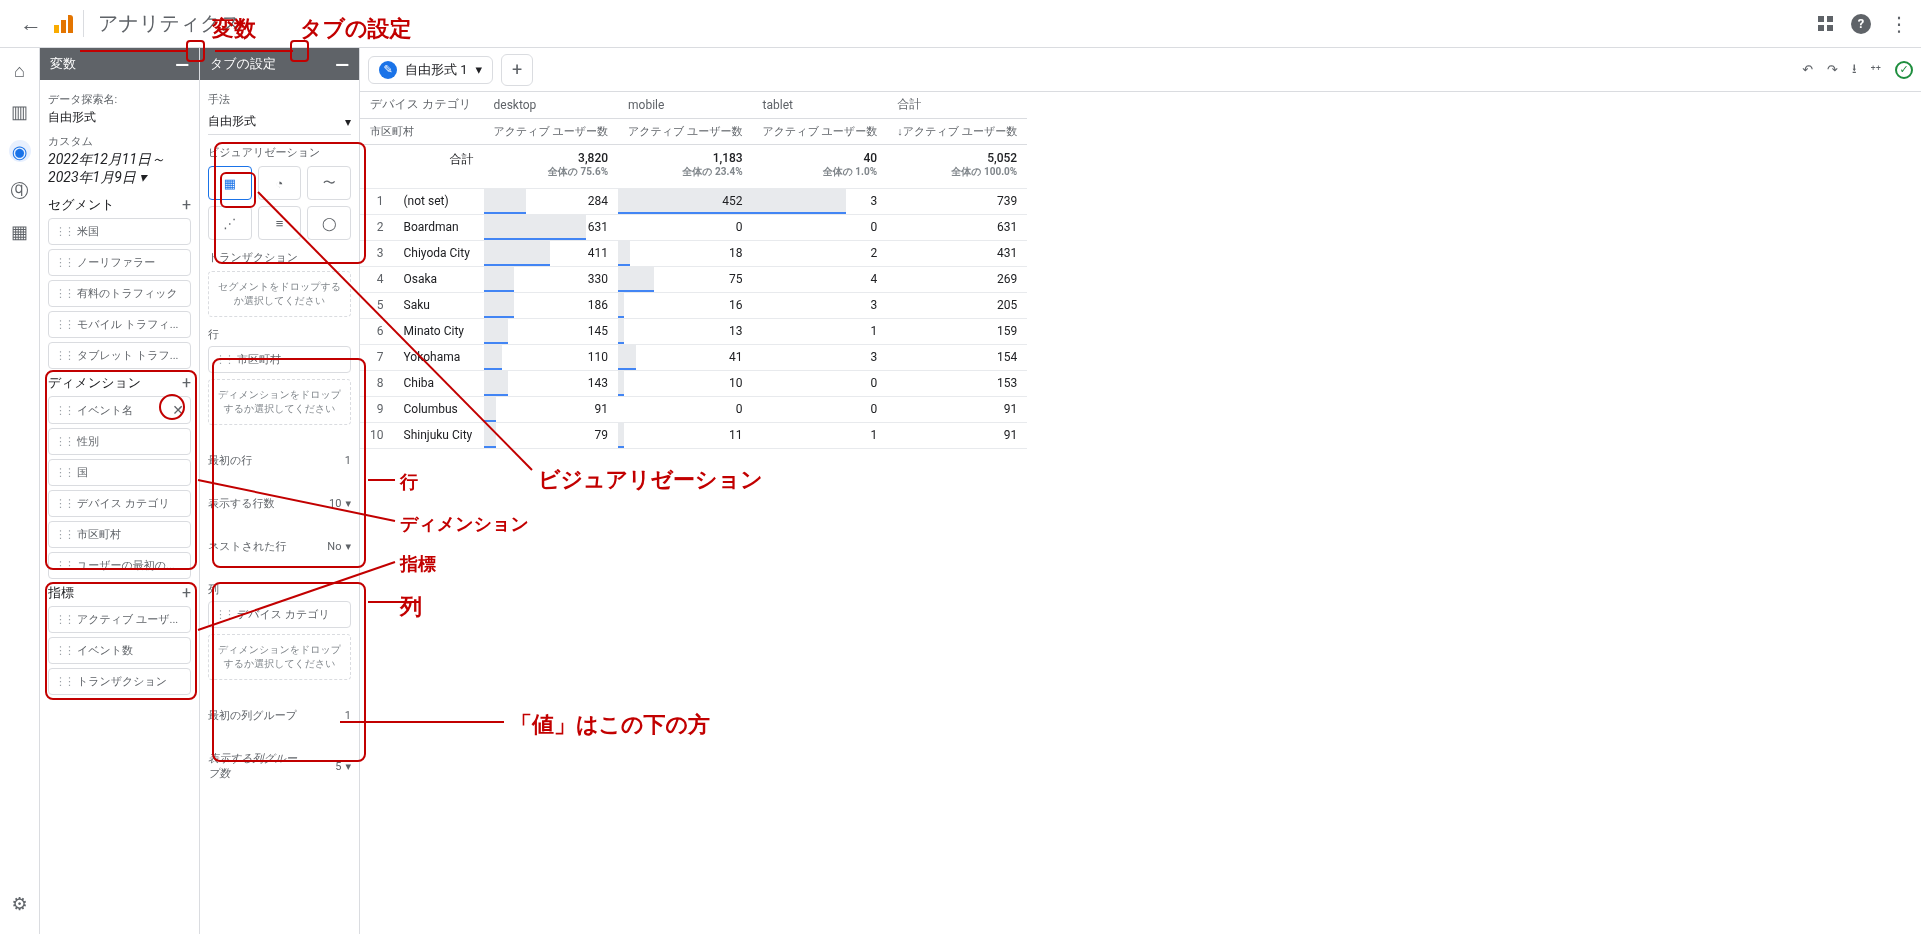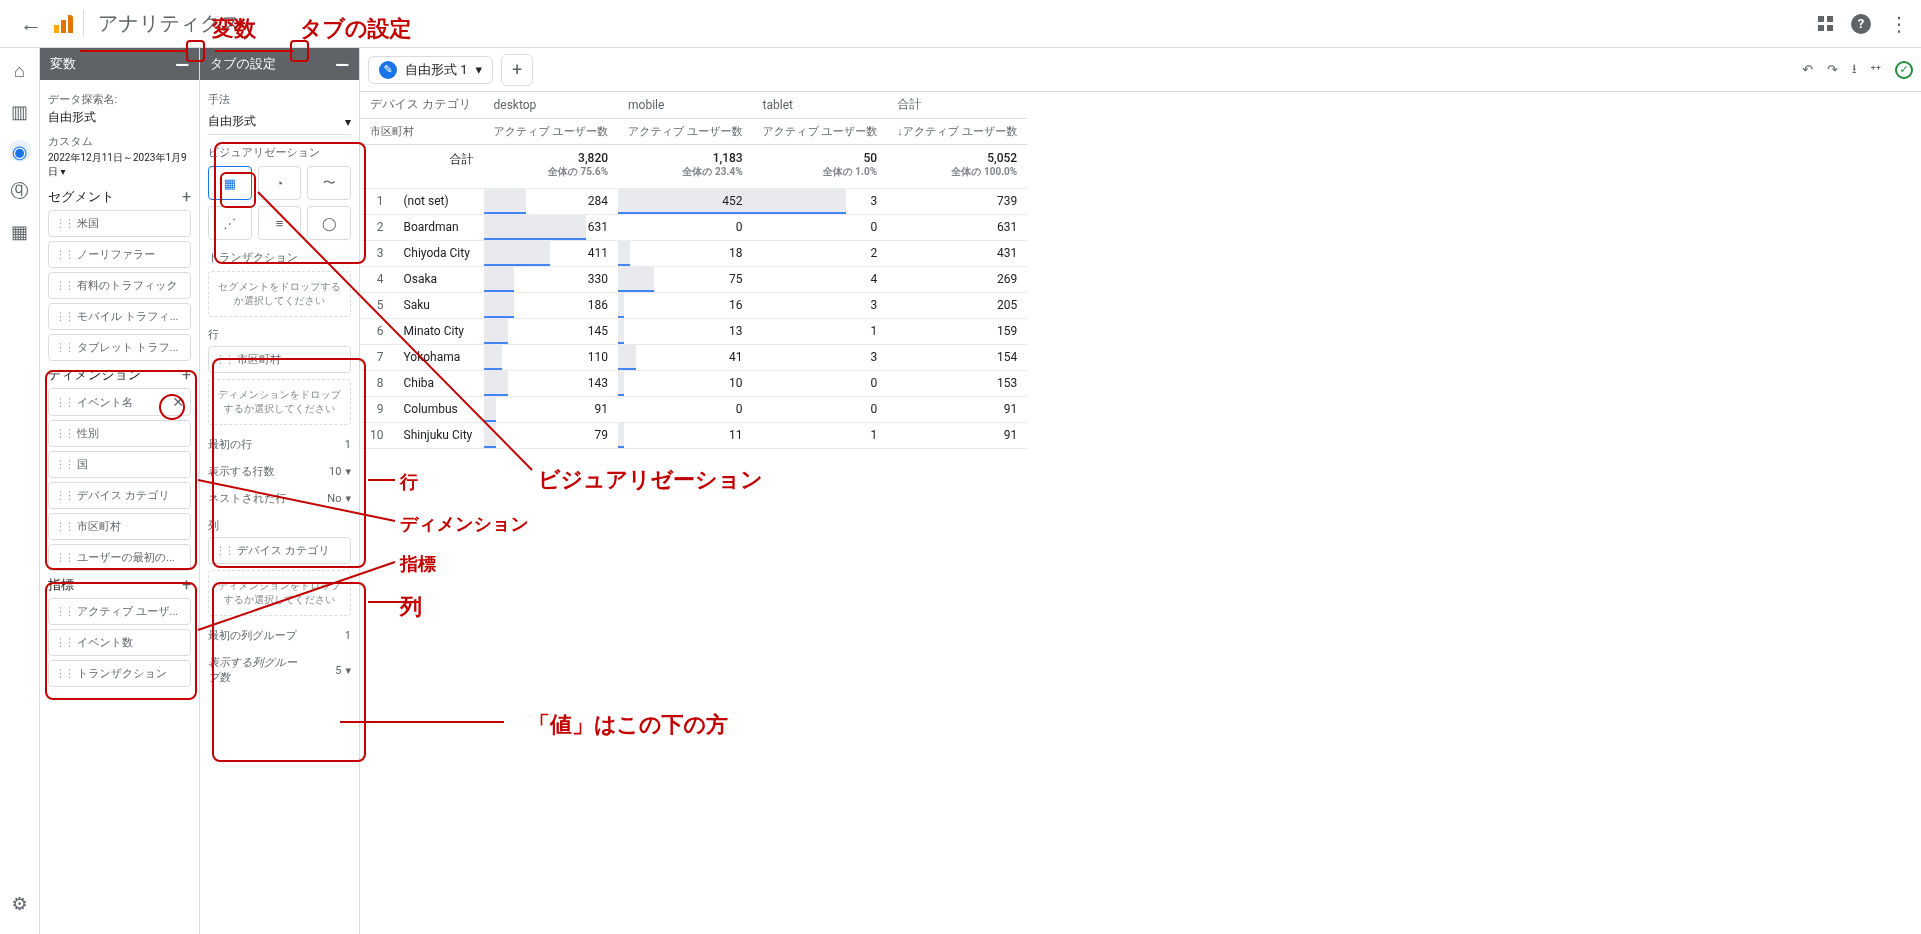--- a/index.html
+++ b/index.html
@@ -30,21 +30,21 @@
   .minus { font-size:18px; font-weight:bold;}
   .panel-body { padding: 8px; }
   .sec-label { font-size:11px; color:#5f6368; margin: 4px 0 2px; }
   .sec-value { font-size:12px; margin-bottom:8px; }
   .sec-row { display:flex; justify-content:space-between; align-items:center; margin:0 0 4px;}
   .sec-row .plus { color:#5f6368; font-size:16px;}
   .chip { border:1px solid #dadce0; border-radius:4px; padding:5px 6px; margin:4px 0; font-size:11px; color:#5f6368; display:flex; align-items:center; gap:4px; background:#fff;}
   .chip .handle { color:#9aa0a6; letter-spacing:-2px;}
   .chip .xbtn { margin-left:auto; font-size:14px;}
   .dropzone { border:1px dashed #dadce0; border-radius:4px; padding:8px; text-align:center; font-size:10px; color:#80868b; margin:6px 0;}
-  .select-row { display:flex; justify-content:space-between; align-items:center; margin:12px 0; font-size:11px; color:#5f6368;}
+  .select-row { display:flex; justify-content:space-between; align-items:center; margin:28px 0; font-size:11px; color:#5f6368;}
   .select-row .sel { display:flex; align-items:center; gap:4px;}
   .tech-select { border:none; font-size:12px; color:#202124; padding:4px 0; border-bottom:1px solid #dadce0; width:100%; display:flex; justify-content:space-between; align-items:center; margin-bottom:10px;}
   .viz-grid { display:grid; grid-template-columns:repeat(3,1fr); gap:6px; margin:6px 0;}
   .viz-btn { border:1px solid #dadce0; height:34px; border-radius:4px; display:flex; align-items:center; justify-content:center; color:#5f6368;}
   .viz-active { border-color:#1a73e8; color:#1a73e8;}
 
   .content { flex:1; display:flex; flex-direction:column; }
   .content-top { height:44px; border-bottom:1px solid #dadce0; display:flex; align-items:center; padding:0 8px; gap:8px;}
   .tab-chip { display:flex; align-items:center; gap:8px; border:1px solid #dadce0; border-radius:6px; padding:4px 10px; font-size:13px;}
   .pencil { width:18px; height:18px; border-radius:50%; background:#1a73e8; color:#fff; display:flex; align-items:center; justify-content:center; font-size:11px;}
@@ -76,21 +76,21 @@
 </head>
 <body>
 
 <div class="ann" style="top:14px; left:212px; font-size:22px;">変数</div>
 <div class="ann" style="top:14px; left:300px; font-size:22px;">タブの設定</div>
 <div class="ann" style="top:470px; left:400px;">行</div>
 <div class="ann" style="top:512px; left:400px;">ディメンション</div>
 <div class="ann" style="top:552px; left:400px;">指標</div>
 <div class="ann" style="top:592px; left:400px; font-size:22px;">列</div>
 <div class="ann" style="top:465px; left:538px; font-size:22px;">ビジュアリゼーション</div>
-<div class="ann" style="top:710px; left:528px; font-size:22px;">「値」はこの下の方</div>
+<div class="ann" style="top:710px; left:510px; font-size:22px;">「値」はこの下の方</div>
 
 <div class="ann-box" style="top:40px; left:186px; width:19px; height:22px; border-radius:4px;"></div>
 <div class="ann-box" style="top:40px; left:290px; width:19px; height:22px; border-radius:4px;"></div>
 <div class="ann-box" style="top:370px; left:45px; width:152px; height:200px;"></div>
 <div class="ann-box" style="top:582px; left:45px; width:152px; height:118px;"></div>
 <div class="ann-box" style="top:142px; left:214px; width:152px; height:122px;"></div>
 <div class="ann-box" style="top:172px; left:220px; width:36px; height:36px; border-radius:6px;"></div>
 <div class="ann-box" style="top:358px; left:212px; width:154px; height:210px;"></div>
 <div class="ann-box" style="top:582px; left:212px; width:154px; height:180px;"></div>
 <div class="ann-circle" style="top:394px; left:159px; width:26px; height:26px;"></div>
@@ -141,21 +141,21 @@
 
   <div class="panel">
     <div class="panel-header">
       <span>変数</span>
       <span class="minus">—</span>
     </div>
     <div class="panel-body">
       <div class="sec-label">データ探索名:</div>
       <div class="sec-value">自由形式</div>
       <div class="sec-label">カスタム</div>
-      <div class="sec-value" style="font-size:10px;"><span>2022年12月11日～2023年1月9日</span> ▾</div>
+      <div class="sec-value" style="font-size:14px;font-style:italic;"><span>2022年12月11日～2023年1月9日</span> ▾</div>
 
       <div class="sec-row">
           <span>セグメント</span>
           <span class="plus">+</span>
         </div>
       <div id="segments">
           <div class="chip">
             <span class="handle">⋮⋮</span>
             <span>米国</span>
           </div>
@@ -321,21 +321,21 @@
           <th colspan="2">市区町村</th>
           <th>アクティブ ユーザー数</th>
           <th>アクティブ ユーザー数</th>
           <th>アクティブ ユーザー数</th>
           <th>↓アクティブ ユーザー数</th>
         </tr>
         <tr class="total-row">
           <td colspan="2" style="text-align:right;">合計</td>
           <td class="num"><span>3,820</span><span class="total-sub">全体の 75.6%</span></td>
           <td class="num"><span>1,183</span><span class="total-sub">全体の 23.4%</span></td>
-          <td class="num"><span>50</span><span class="total-sub">全体の 1.0%</span></td>
+          <td class="num"><span>40</span><span class="total-sub">全体の 1.0%</span></td>
           <td class="num"><span>5,052</span><span class="total-sub">全体の 100.0%</span></td>
         </tr>
         </tbody>
           <tbody id="tbody">
             <tr>
               <td class="rownum">1</td>
               <td class="city">(not set)</td>
               <td class="num"><div class="bar-bg" style="width:42px"></div><div class="bar-blue" style="width:42px"></div><span>284</span></td>
               <td class="num"><div class="bar-bg" style="width:228px"></div><div class="bar-blue" style="width:228px"></div><span>452</span></td>
               <td class="num"><span>3</span></td>

